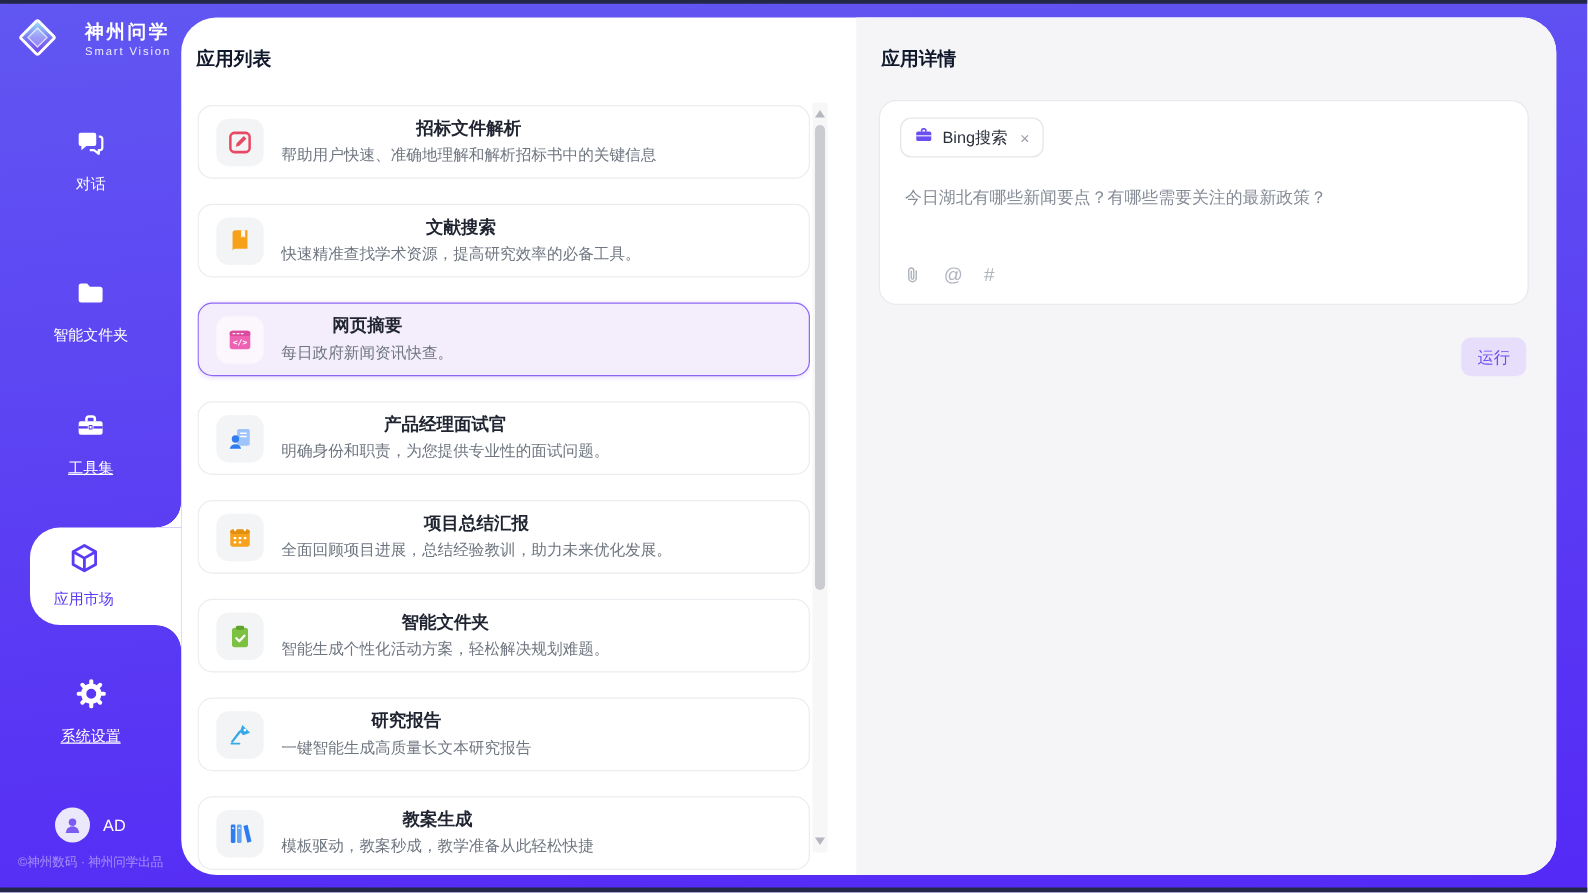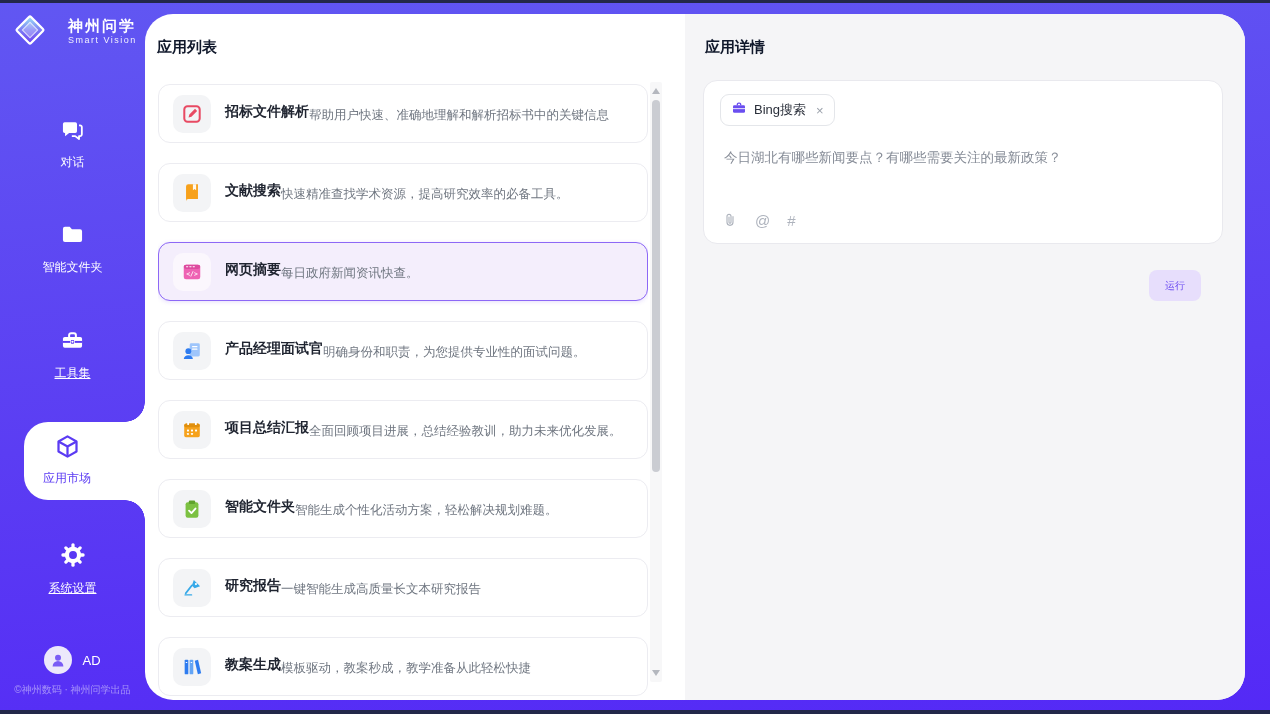--- a/index.html
+++ b/index.html
@@ -35,21 +35,21 @@
 
   
   .list-panel { position:absolute; left:0; top:0; width:540px; height:686px; }
   .panel-title { position:absolute; left:12px; top:24px; font-size:15px; font-weight:700; color:#10182b; }
   .cards { position:absolute; left:13px; top:70px; width:490px; height:612px; overflow:hidden; }
   .card { height:59px; margin-bottom:20px; border:1px solid #ececf1; border-radius:12px; background:#fff;
     display:flex; align-items:center; gap:14px; padding:0 14px; cursor:pointer; }
   .card.selected { background:#f4eefc; border:1px solid #8d68f6; box-shadow:0 1px 4px rgba(120,80,240,.18); }
   .card-icon { flex:0 0 38px; width:38px; height:38px; border-radius:10px; background:#f3f4f6; display:flex; align-items:center; justify-content:center; }
   .card.selected .card-icon { background:#fbf7fd; }
-  .card-text { display:flex; flex-direction:row; min-width:0; }
+  .card-text { display:flex; flex-direction:column; min-width:0;text-align:center; }
   .card-title { font-size:14px; font-weight:700; color:#1f2430; }
   .card-desc { font-size:12.5px; color:#6f7680; margin-top:4px; white-space:nowrap; }
   
   .scrollbar { position:absolute; left:505px; top:68px; width:12px; height:600px; background:#f7f7f8; border-radius:2px; }
   .sb-up,.sb-down { position:absolute; left:2px; width:8px; height:8px; cursor:pointer; }
   .sb-up { top:4px; border-left:4px solid transparent; border-right:4px solid transparent; border-bottom:6px solid #b4b7be; width:0; }
   .sb-down { bottom:4px; border-left:4px solid transparent; border-right:4px solid transparent; border-top:6px solid #b4b7be; width:0; }
   .sb-thumb { position:absolute; left:2px; top:18px; width:8px; height:372px; background:#caccd2; border-radius:4px; cursor:pointer; }
 
   
@@ -57,22 +57,22 @@
   .detail-title { position:absolute; left:20px; top:24px; font-size:15px; font-weight:700; color:#10182b; }
   .input-card { position:absolute; left:18px; top:66px; width:520px; height:164px; background:#fff; border:1px solid #e9e9ee; border-radius:14px; }
   .chip { position:absolute; left:16px; top:13px; height:32px; display:inline-flex; align-items:center; gap:7px;
     padding:0 10px; border:1px solid #e4e6ea; border-radius:9px; background:#fff; cursor:default; }
   .chip-label { font-size:13px; color:#2a2f3a; }
   .chip-close { font-size:13px; color:#9aa0aa; margin-left:3px; cursor:pointer; line-height:1; }
   .query { position:absolute; left:20px; top:68px; width:480px; font-size:13.5px; color:#858b96; cursor:text; }
   .input-toolbar { position:absolute; left:18px; bottom:14px; display:flex; align-items:center; gap:17px; color:#aeb3bd; }
   .tool-ic { cursor:pointer; display:flex; align-items:center; justify-content:center; }
   .tool-glyph { font-size:15px; color:#aeb3bd; }
-  .run-btn { position:absolute; left:464px; top:256px; width:52px; height:31px; background:#e7defc; color:#6c4cf1;
-    font-size:10px; border:none; border-radius:8px; cursor:pointer; display:flex; align-items:center; justify-content:center; }
+  .run-btn { position:absolute; left:484px; top:256px; width:52px; height:31px; background:#e7defc; color:#6c4cf1;
+    font-size:13px; border:none; border-radius:8px; cursor:pointer; display:flex; align-items:center; justify-content:center; }
 </style>
 </head>
 <body>
 
 <div class="frame">
   <div class="strip-top"></div>
 
   <aside class="sidebar">
     <div class="logo">
       <span>
@@ -89,21 +89,21 @@
             <rect x="8.4" y="8.4" width="7.2" height="7.2" fill="rgba(255,255,255,0.25)" stroke="rgba(255,255,255,0.7)" stroke-width="0.7"></rect>
           </g>
         </svg>
       </span>
       <span class="logo-text">
         <span class="logo-title">神州问学</span>
         <span class="logo-sub">Smart Vision</span>
       </span>
     </div>
 
-    <div class="nav-item" style="top:116px">
+    <div class="nav-item" style="top:100px">
       <span>
         <svg width="27" height="27" viewBox="0 0 24 24">
           <path d="M5 5.5h9.5A1.5 1.5 0 0 1 16 7v6.5a1.5 1.5 0 0 1-1.5 1.5H9l-3.6 2.9V15H5a1.5 1.5 0 0 1-1.5-1.5V7A1.5 1.5 0 0 1 5 5.5z" fill="#fff"></path>
           <path d="M17.8 8.3h.9a1.6 1.6 0 0 1 1.6 1.6v6.4a1.6 1.6 0 0 1-1.6 1.6h-.9v2.6l-3.4-2.6h-3" stroke="#fff" stroke-width="1.6" fill="none" stroke-linejoin="round"></path>
         </svg>
       </span>
       <span class="nav-label">对话</span>
     </div>
 
     <div class="nav-item" style="top:221px">

